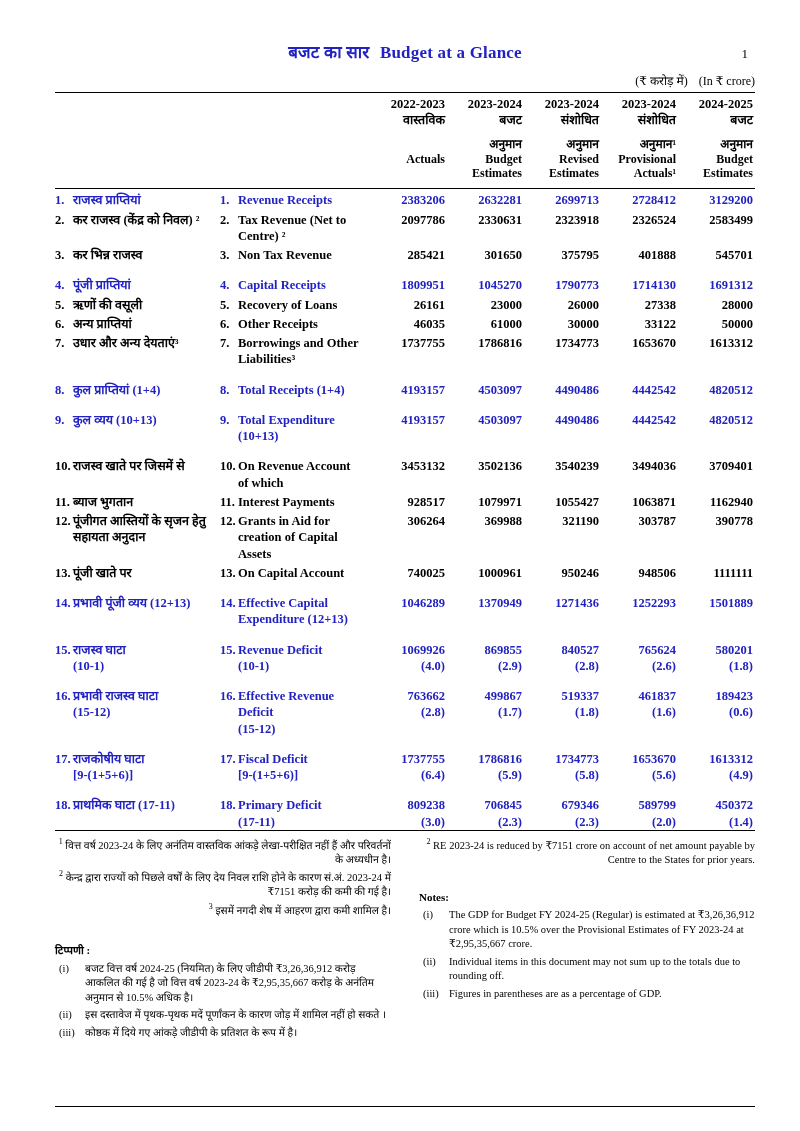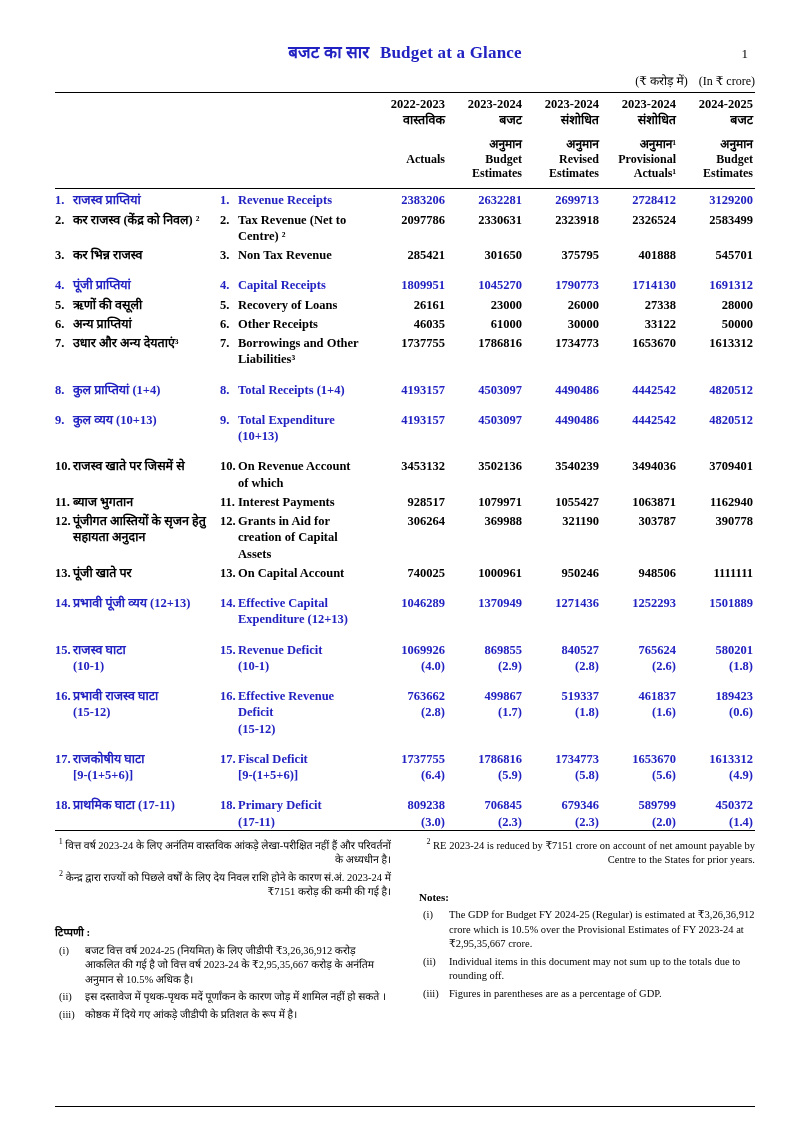--- a/index.html
+++ b/index.html
@@ -736,20 +736,21 @@
         </tr>
       </tbody>
   </table>
 
   <div class="rule"></div>
 
   <div class="footnotes">
     <div class="fn-col" id="fn-left">
         <div class="fn-item"><sup>1</sup> वित्त वर्ष 2023-24 के लिए अनंतिम वास्तविक आंकड़े लेखा-परीक्षित नहीं हैं और परिवर्तनों के अध्यधीन है।</div>
         <div class="fn-item"><sup>2</sup> केन्द्र द्वारा राज्यों को पिछले वर्षों के लिए देय निवल राशि होने के कारण सं.अं. 2023-24 में ₹7151 करोड़ की कमी की गई है।</div>
+        <div class="fn-item"><sup>3</sup> इसमें नगदी शेष में आहरण द्वारा कमी शामिल है।</div>
         <div class="fn-heading">टिप्पणी :</div>
         <div class="note-item">
           <span class="note-label">(i)</span>
           <span class="note-text">बजट वित्त वर्ष 2024-25 (नियमित) के लिए जीडीपी ₹3,26,36,912 करोड़ आकलित की गई है जो वित्त वर्ष 2023-24 के ₹2,95,35,667 करोड़ के अनंतिम अनुमान से 10.5% अधिक है।</span>
         </div>
         <div class="note-item">
           <span class="note-label">(ii)</span>
           <span class="note-text">इस दस्तावेज में पृथक-पृथक मदें पूर्णांकन के कारण जोड़ में शामिल नहीं हो सकते ।</span>
         </div>
         <div class="note-item">

